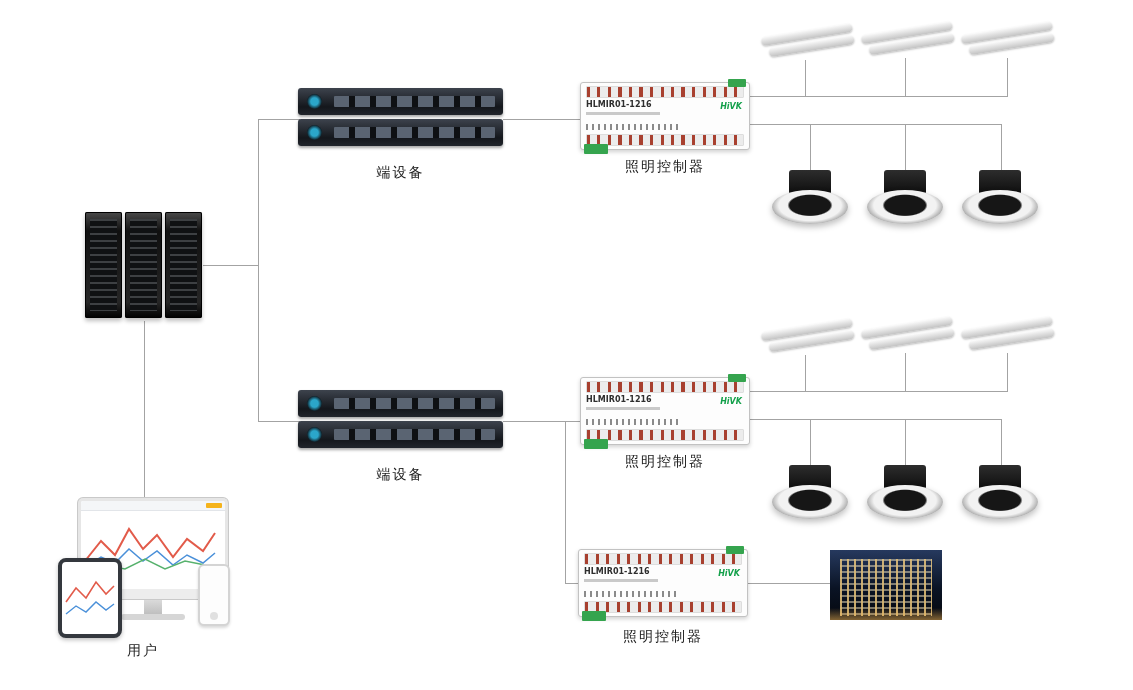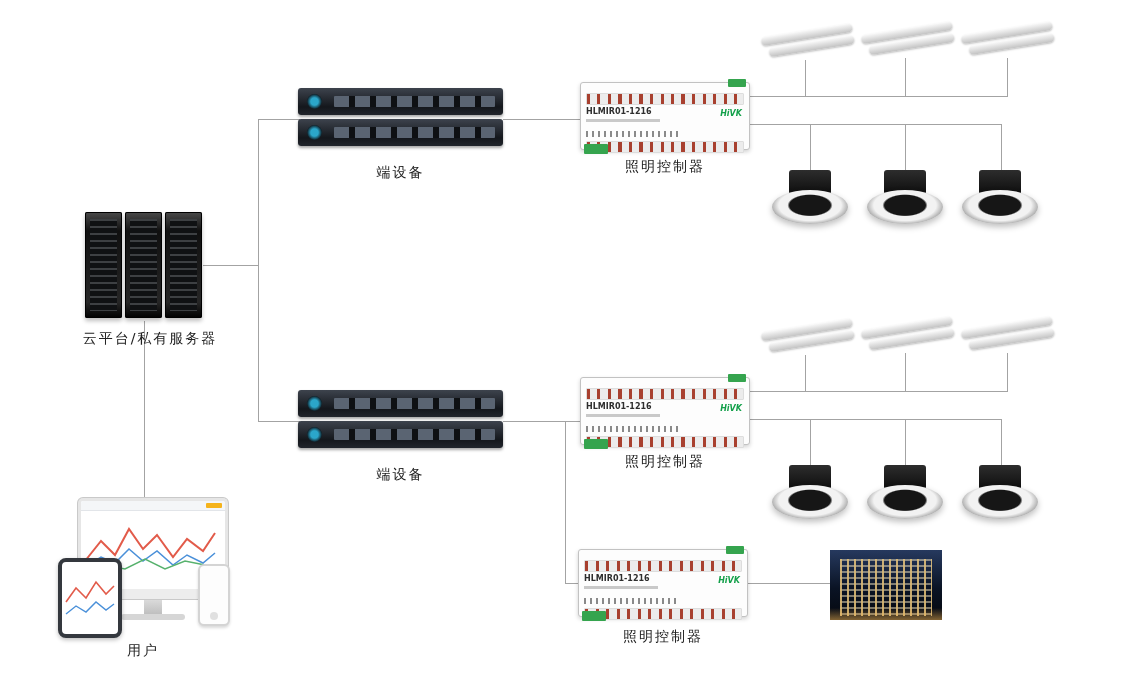--- a/index.html
+++ b/index.html
@@ -23,21 +23,21 @@
   .runit{height:27px;border-radius:3px;margin-bottom:4px;position:relative;
          background:linear-gradient(180deg,#3d434d,#14171c 70%,#21252c);
          box-shadow:0 2px 3px rgba(0,0,0,.35);}
   .runit::before{content:"";position:absolute;left:36px;right:8px;top:8px;height:11px;border-radius:1px;
          background:repeating-linear-gradient(90deg,#5a6472 0 15px,#0e1013 15px 21px);}
   .runit::after{content:"";position:absolute;left:9px;top:6px;width:15px;height:15px;border-radius:50%;
          background:radial-gradient(circle,#2ba6ca 0 35%,#0f2029 70%);}
 
   
   .ctrl{position:absolute;width:170px;height:68px;background:#fdfdfd;border:1px solid #c2c2c2;
-        border-radius:3px;box-shadow:0 2px 4px rgba(0,0,0,.18);padding:10px 5px;box-sizing:border-box;}
+        border-radius:3px;box-shadow:0 2px 4px rgba(0,0,0,.18);padding:3px 5px;box-sizing:border-box;}
   .trow{height:10px;border:1px solid #ddd;border-radius:1px;
         background:repeating-linear-gradient(90deg,#a8402f 0 3px,#ececec 3px 10.5px);}
   .cbody{height:32px;position:relative;margin:2px 0;}
   .cmodel{font-size:8px;font-weight:bold;color:#2e2e2e;line-height:10px;}
   .csub{width:74px;height:3px;background:#c9c9c9;margin-top:2px;}
   .cbrand{position:absolute;right:2px;top:2px;font-size:8px;font-weight:bold;color:#13a04a;font-style:italic;}
   .cleds{position:absolute;left:0;bottom:2px;width:96px;height:6px;
         background:repeating-linear-gradient(90deg,#8a8a8a 0 2px,transparent 2px 6px);}
   .gterm{position:absolute;left:3px;bottom:-5px;width:24px;height:10px;background:#35a44e;border-radius:1px;}
   .gterm2{position:absolute;right:3px;top:-4px;width:18px;height:8px;background:#35a44e;border-radius:1px;}
@@ -113,21 +113,20 @@
   <div class="line v" style="left:905px;top:419px;height:48px;"></div>
   <div class="line v" style="left:1001px;top:419px;height:48px;"></div>
 
   <div class="line h" style="top:583px;left:748px;width:82px;"></div>
 
   <div class="towers">
     <div class="tower"></div>
     <div class="tower"></div>
     <div class="tower"></div>
   </div>
-  <div class="label" style="left:50px;top:330px;width:200px;">云平台/私有服务器</div>
 
   <div class="rackbox" style="left:298px;top:88px;">
     <div class="runit"></div>
     <div class="runit"></div>
   </div>
   <div class="label" style="left:298px;top:164px;width:205px;">端设备</div>
 
   <div class="rackbox" style="left:298px;top:390px;">
     <div class="runit"></div>
     <div class="runit"></div>

